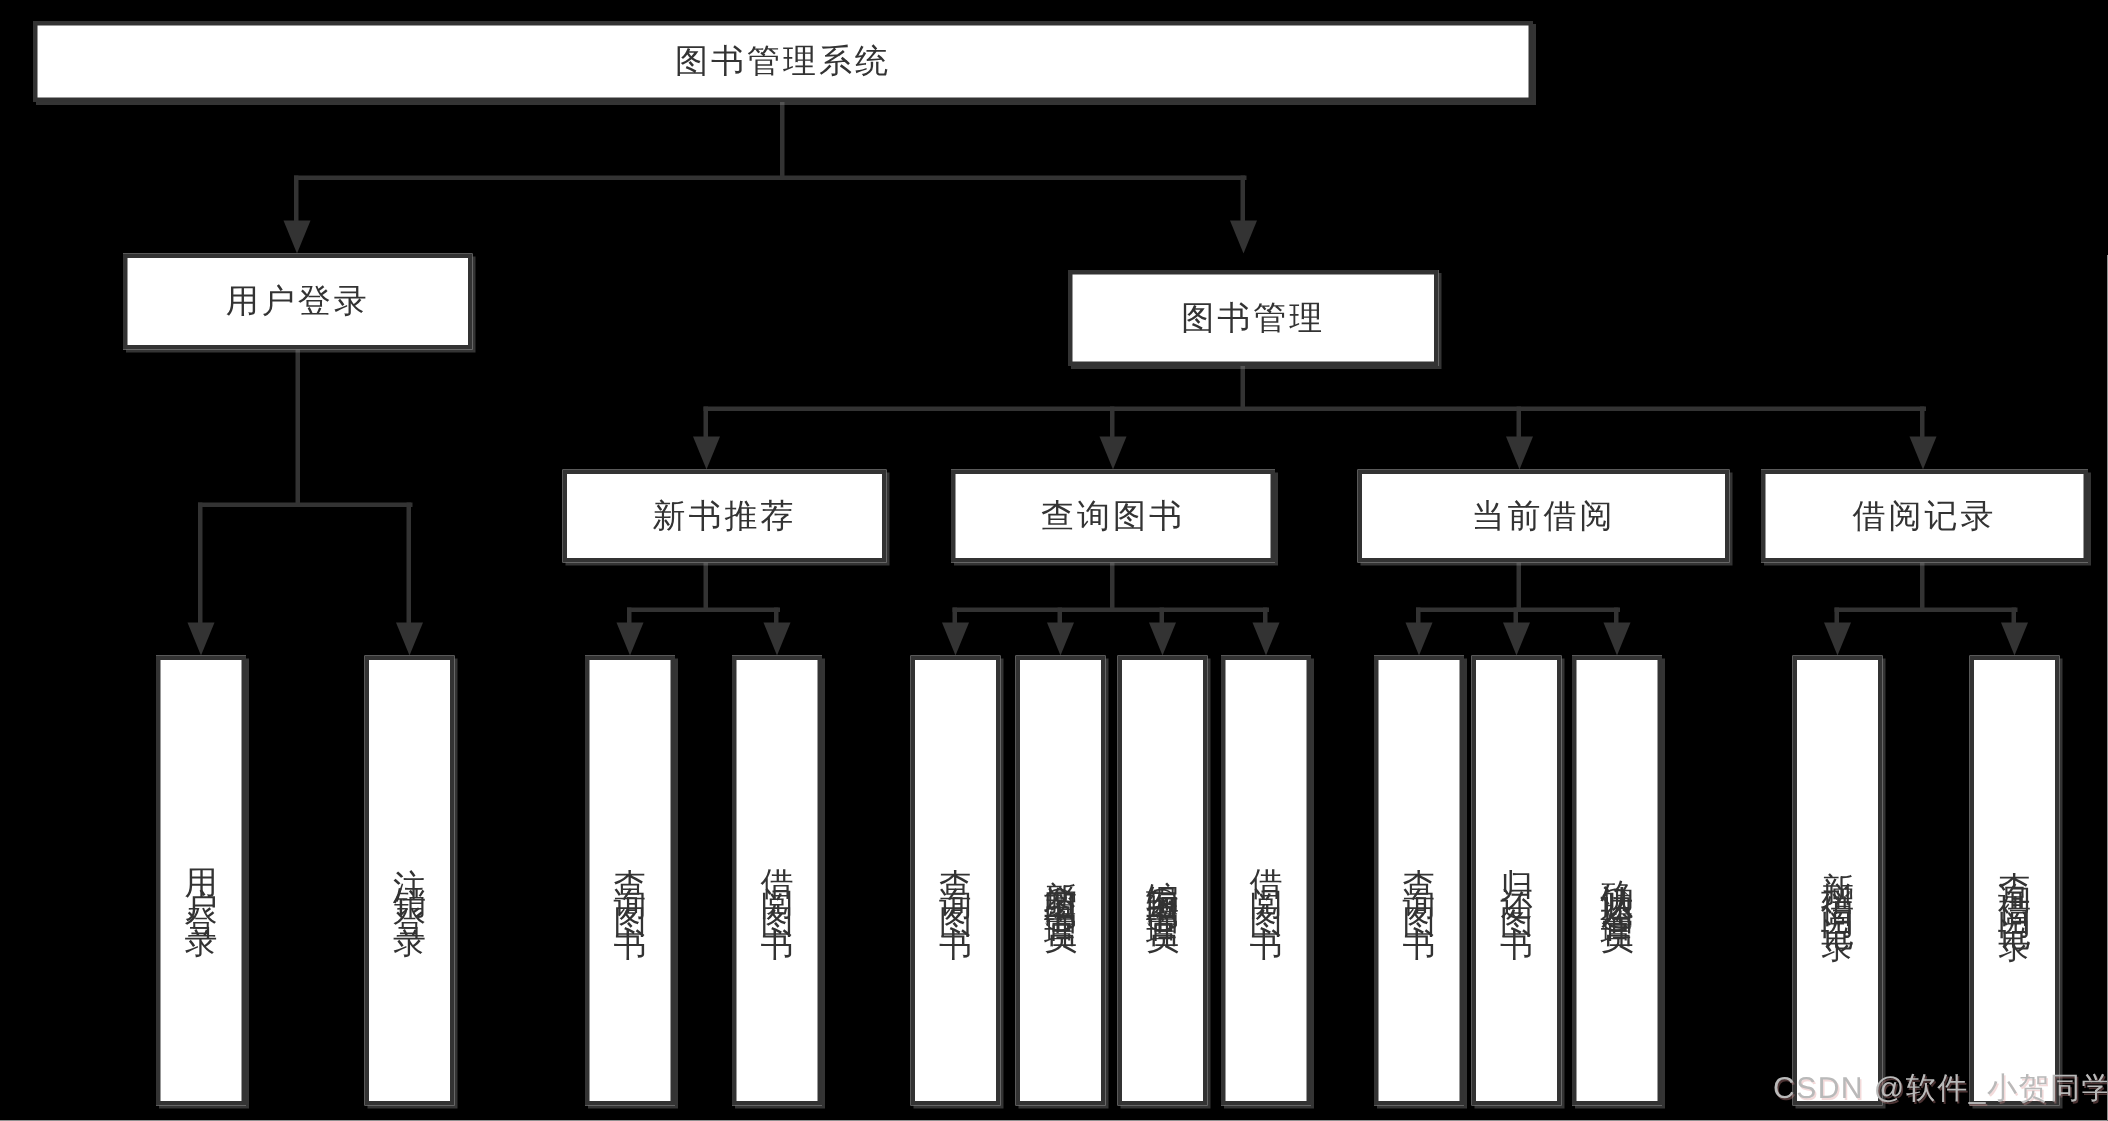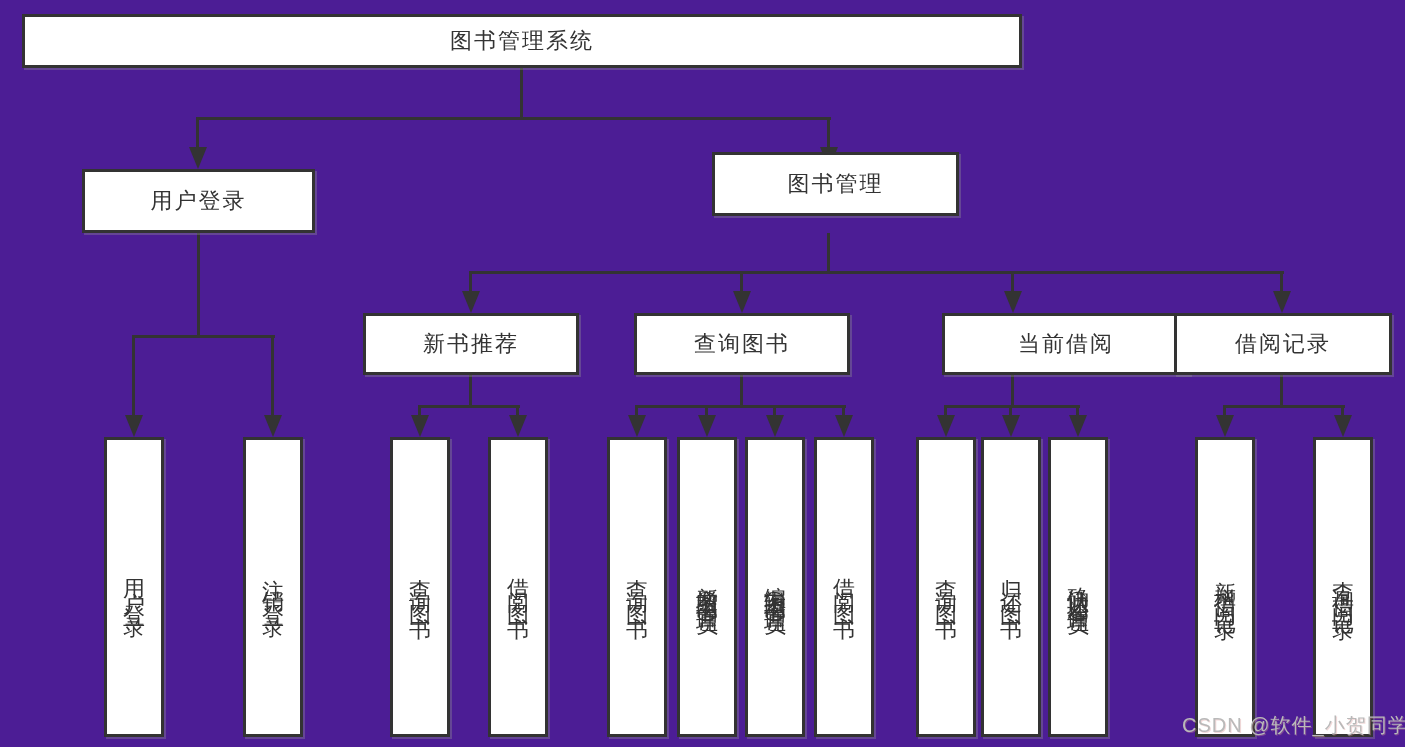--- a/index.html
+++ b/index.html
@@ -1,16 +1,16 @@
 <!DOCTYPE html>
 <html><head>
 <meta charset="utf-8">
 <style>
   html,body{margin:0;padding:0;background:#ffffff;}
-  #stage{position:relative;width:1405px;height:747px;background:#4c1d95;overflow:hidden;
+  #stage{position:relative;width:1405px;height:747px;background:#000000;overflow:hidden;
          font-family:"Liberation Sans","DejaVu Sans",sans-serif;}
   
   .vl{position:absolute;width:3px;background:#333333;z-index:1;}
   .hl{position:absolute;height:3px;background:#333333;z-index:1;}
   .ar{position:absolute;width:0;height:0;border-left:9px solid transparent;
       border-right:9px solid transparent;border-top:22px solid #333333;z-index:1;}
   
   .hnode{position:absolute;background:#ffffff;border:3px solid #333333;box-sizing:border-box;
          display:flex;align-items:center;justify-content:center;z-index:2;
          font-size:22px;color:#333333;letter-spacing:2px;
@@ -91,33 +91,33 @@
   <div class="ar" style="left:1334px;top:415px"></div>
 
   <div class="hnode" style="left:22px;top:14px;width:1000px;height:54px">
     <span>图书管理系统</span>
   </div>
 
   <div class="hnode" style="left:82px;top:169px;width:233px;height:64px">
     <span>用户登录</span>
   </div>
 
-  <div class="hnode" style="left:712px;top:152px;width:247px;height:64px">
+  <div class="hnode" style="left:712px;top:180px;width:247px;height:64px">
     <span>图书管理</span>
   </div>
 
-  <div class="hnode" style="left:363px;top:313px;width:216px;height:62px">
+  <div class="hnode" style="left:375px;top:313px;width:216px;height:62px">
     <span>新书推荐</span>
   </div>
 
   <div class="hnode" style="left:634px;top:313px;width:216px;height:62px">
     <span>查询图书</span>
   </div>
 
-  <div class="hnode" style="left:942px;top:313px;width:248px;height:62px">
+  <div class="hnode" style="left:905px;top:313px;width:248px;height:62px">
     <span>当前借阅</span>
   </div>
 
   <div class="hnode" style="left:1174px;top:313px;width:218px;height:62px">
     <span>借阅记录</span>
   </div>
 
   <div class="vnode" style="left:104px;top:437px;width:60px;height:300px">
     <span class="ls4">用户登录</span>
   </div>

